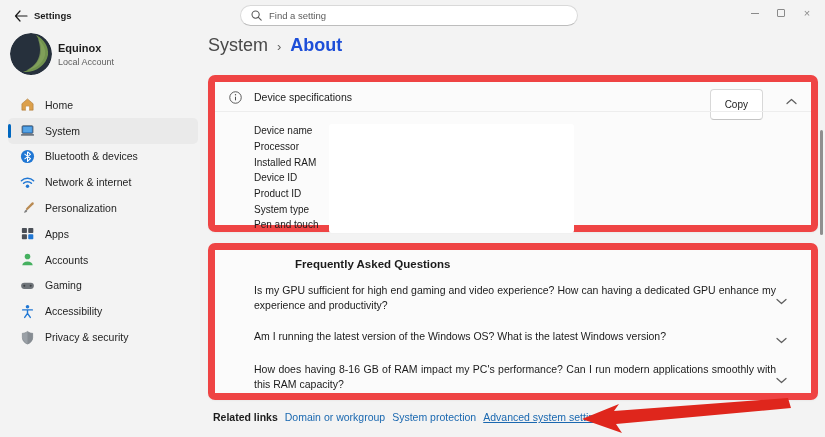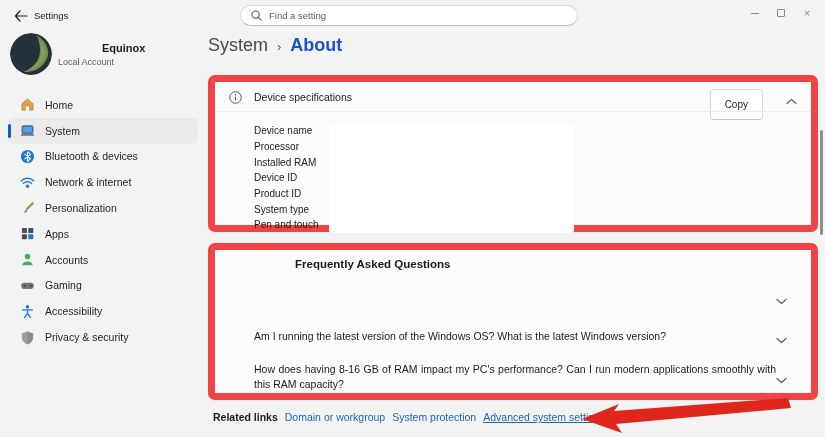--- a/index.html
+++ b/index.html
@@ -5,35 +5,35 @@
   * { margin:0; padding:0; box-sizing:border-box; }
   html,body { background:#e9e9e9; }
   body { font-family:"Liberation Sans","DejaVu Sans",sans-serif; }
   .screen{
     position:relative; width:825px; height:437px; background:#f3f3f3;
     overflow:hidden; color:#1b1b1b;
   }
   
   .back-btn{ position:absolute; left:12px; top:7px; width:18px; height:18px;
     display:flex; align-items:center; justify-content:center; color:#1b1b1b; }
-  .app-title{ position:absolute; left:34px; top:10px; font-size:9.5px; color:#1b1b1b; }
+  .app-title{ position:absolute; left:34px; top:10px; font-size:9.5px; color:#1b1b1b;font-weight:bold; }
   .search-box{ position:absolute; left:240px; top:5px; width:338px; height:21px;
     background:#ffffff; border:1px solid #d9d9d9; border-bottom-color:#bdbdbd;
     border-radius:11px; display:flex; align-items:center; padding:0 10px; gap:7px; }
   .search-box input{ border:none; outline:none; flex:1; font-size:9.5px;
     font-family:inherit; color:#3a3a3a; background:transparent; }
   .search-box input::placeholder{ color:#5c5c5c; }
   .win-controls{ position:absolute; right:5px; top:4px; display:flex; }
   .win-btn{ width:26px; height:18px; display:flex; align-items:center;
     justify-content:center; color:#8a8a8a; font-size:11px; }
   .min-glyph{ width:8px; height:1px; background:#8a8a8a; display:block; }
   .max-glyph{ width:8px; height:8px; border:1px solid #8a8a8a; border-radius:1px; display:block; }
   
   .avatar{ position:absolute; left:10px; top:33px; width:42px; height:42px; border-radius:50%; overflow:hidden; }
-  .user-name{ position:absolute; left:58px; top:42px; font-size:11px; font-weight:700;margin-left:44px; }
+  .user-name{ position:absolute; left:58px; top:42px; font-size:11px; font-weight:700; }
   .user-type{ position:absolute; left:58px; top:57px; font-size:9px; color:#5e5e5e; }
   
   .sidebar{ position:absolute; left:8px; top:92px; width:190px; }
   .nav-item{ position:relative; height:25.8px; display:flex; align-items:center;
     gap:10px; padding-left:11px; border-radius:5px; font-size:10.5px; color:#1f1f1f; cursor:default; }
   .nav-item.selected{ background:#eaeaea; }
   .nav-item .accent{ position:absolute; left:0; top:6px; width:3px; height:14px;
     border-radius:2px; background:#0067c0; }
   .nav-ico{ width:16px; height:16px; flex:0 0 16px; display:flex; align-items:center; justify-content:center; }
   
@@ -245,20 +245,21 @@
       <div class="spec-row">Pen and touch</div>
     </div>
     <div class="redaction"></div>
   </div>
 
   <div class="scrollbar-thumb"></div>
 
   <div class="card faq-card">
     <div class="faq-title">Frequently Asked Questions</div>
 
+    <div class="faq-q" style="top:33px;">Is my GPU sufficient for high end gaming and video experience? How can having a dedicated GPU enhance my experience and productivity?</div>
     <span class="faq-chev" style="top:41px;">
       <svg width="11" height="7" viewBox="0 0 11 7">
           <path d="M1 1.5 L5.5 5.5 L10 1.5" stroke="#5e5e5e" stroke-width="1.2" fill="none" stroke-linecap="round" stroke-linejoin="round"></path>
         </svg>
     </span>
 
     <div class="faq-q" style="top:79px;">Am I running the latest version of the Windows OS? What is the latest Windows version?</div>
     <span class="faq-chev" style="top:80px;">
       <svg width="11" height="7" viewBox="0 0 11 7">
           <path d="M1 1.5 L5.5 5.5 L10 1.5" stroke="#5e5e5e" stroke-width="1.2" fill="none" stroke-linecap="round" stroke-linejoin="round"></path>

